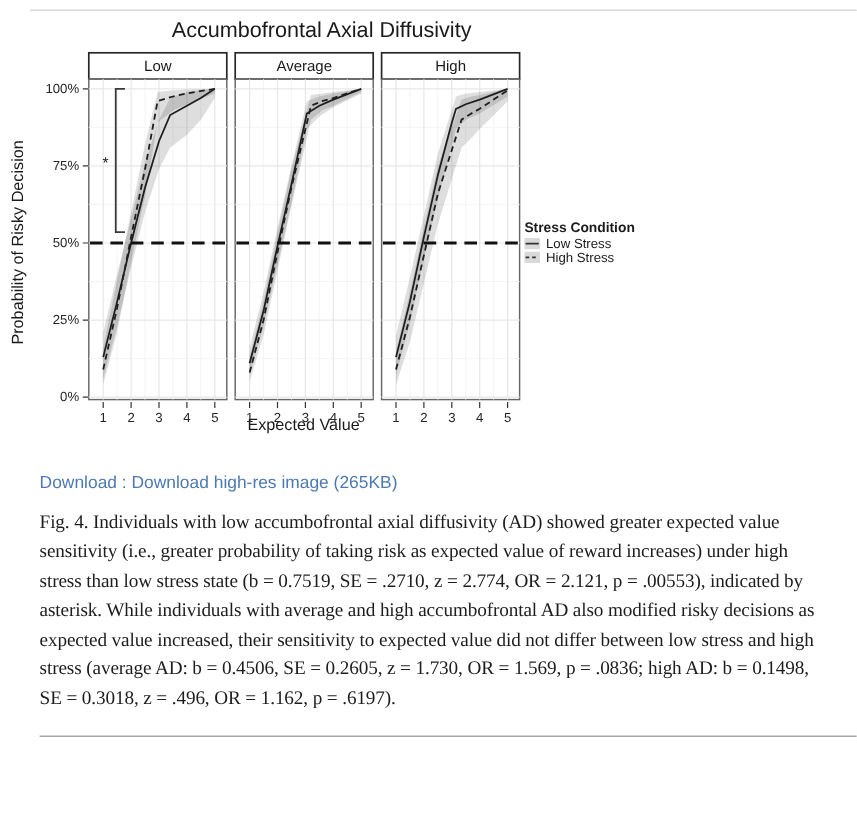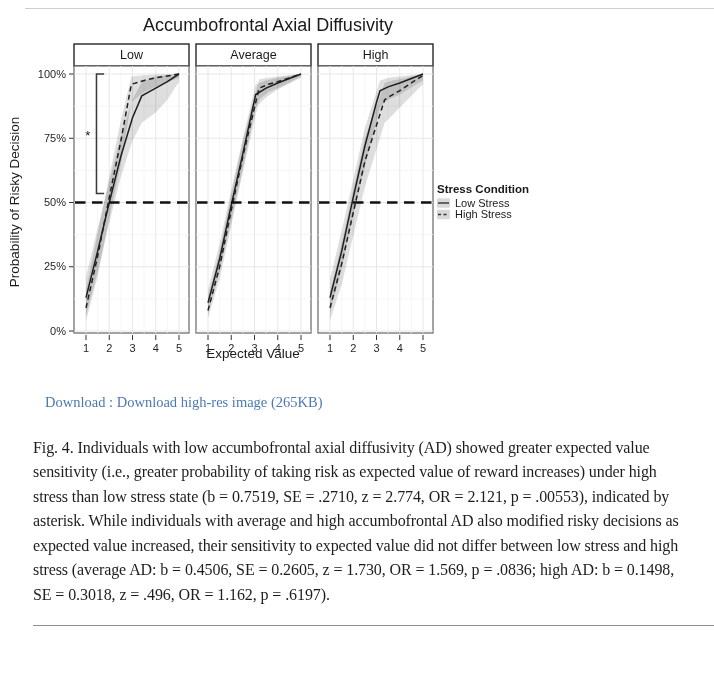--- a/index.html
+++ b/index.html
@@ -3,24 +3,24 @@
 <meta charset="utf-8">
 <style>
   html,body{margin:0;padding:0;}
   body{
     width:714px;height:682px;background:#ffffff;overflow:hidden;
     font-family:"Liberation Sans","DejaVu Sans",sans-serif;
   }
   .top-rule{margin:8px 0 0 25px;border-top:1px solid #cfcfcf;height:0;}
   figure.figure{margin:3px 0 0 0;padding:0;}
   svg text{font-family:"Liberation Sans","DejaVu Sans",sans-serif;}
-  .downloads{margin:26px 0 0 45px;display:flex;flex-direction:column;gap:13px;font-family:Liberation Serif, serif;}
+  .downloads{margin:26px 0 0 33px;display:flex;flex-direction:column;gap:13px;}
   .dl{color:#4d79b2;text-decoration:none;font-size:14.5px;cursor:pointer;width:fit-content;}
   .caption{
-    margin:25px 30px 0 33px;
+    margin:13px 30px 0 33px;
     font-family:"Liberation Serif","DejaVu Serif",serif;
     font-size:16px;line-height:1.53;color:#1d1d1d;letter-spacing:-0.1px;
   }
   .bottom-rule{margin:18px 0 0 33px;border-top:1px solid #8f8f8f;height:0;}
 </style>
 </head>
 <body>
 
 <div class="page">
 

